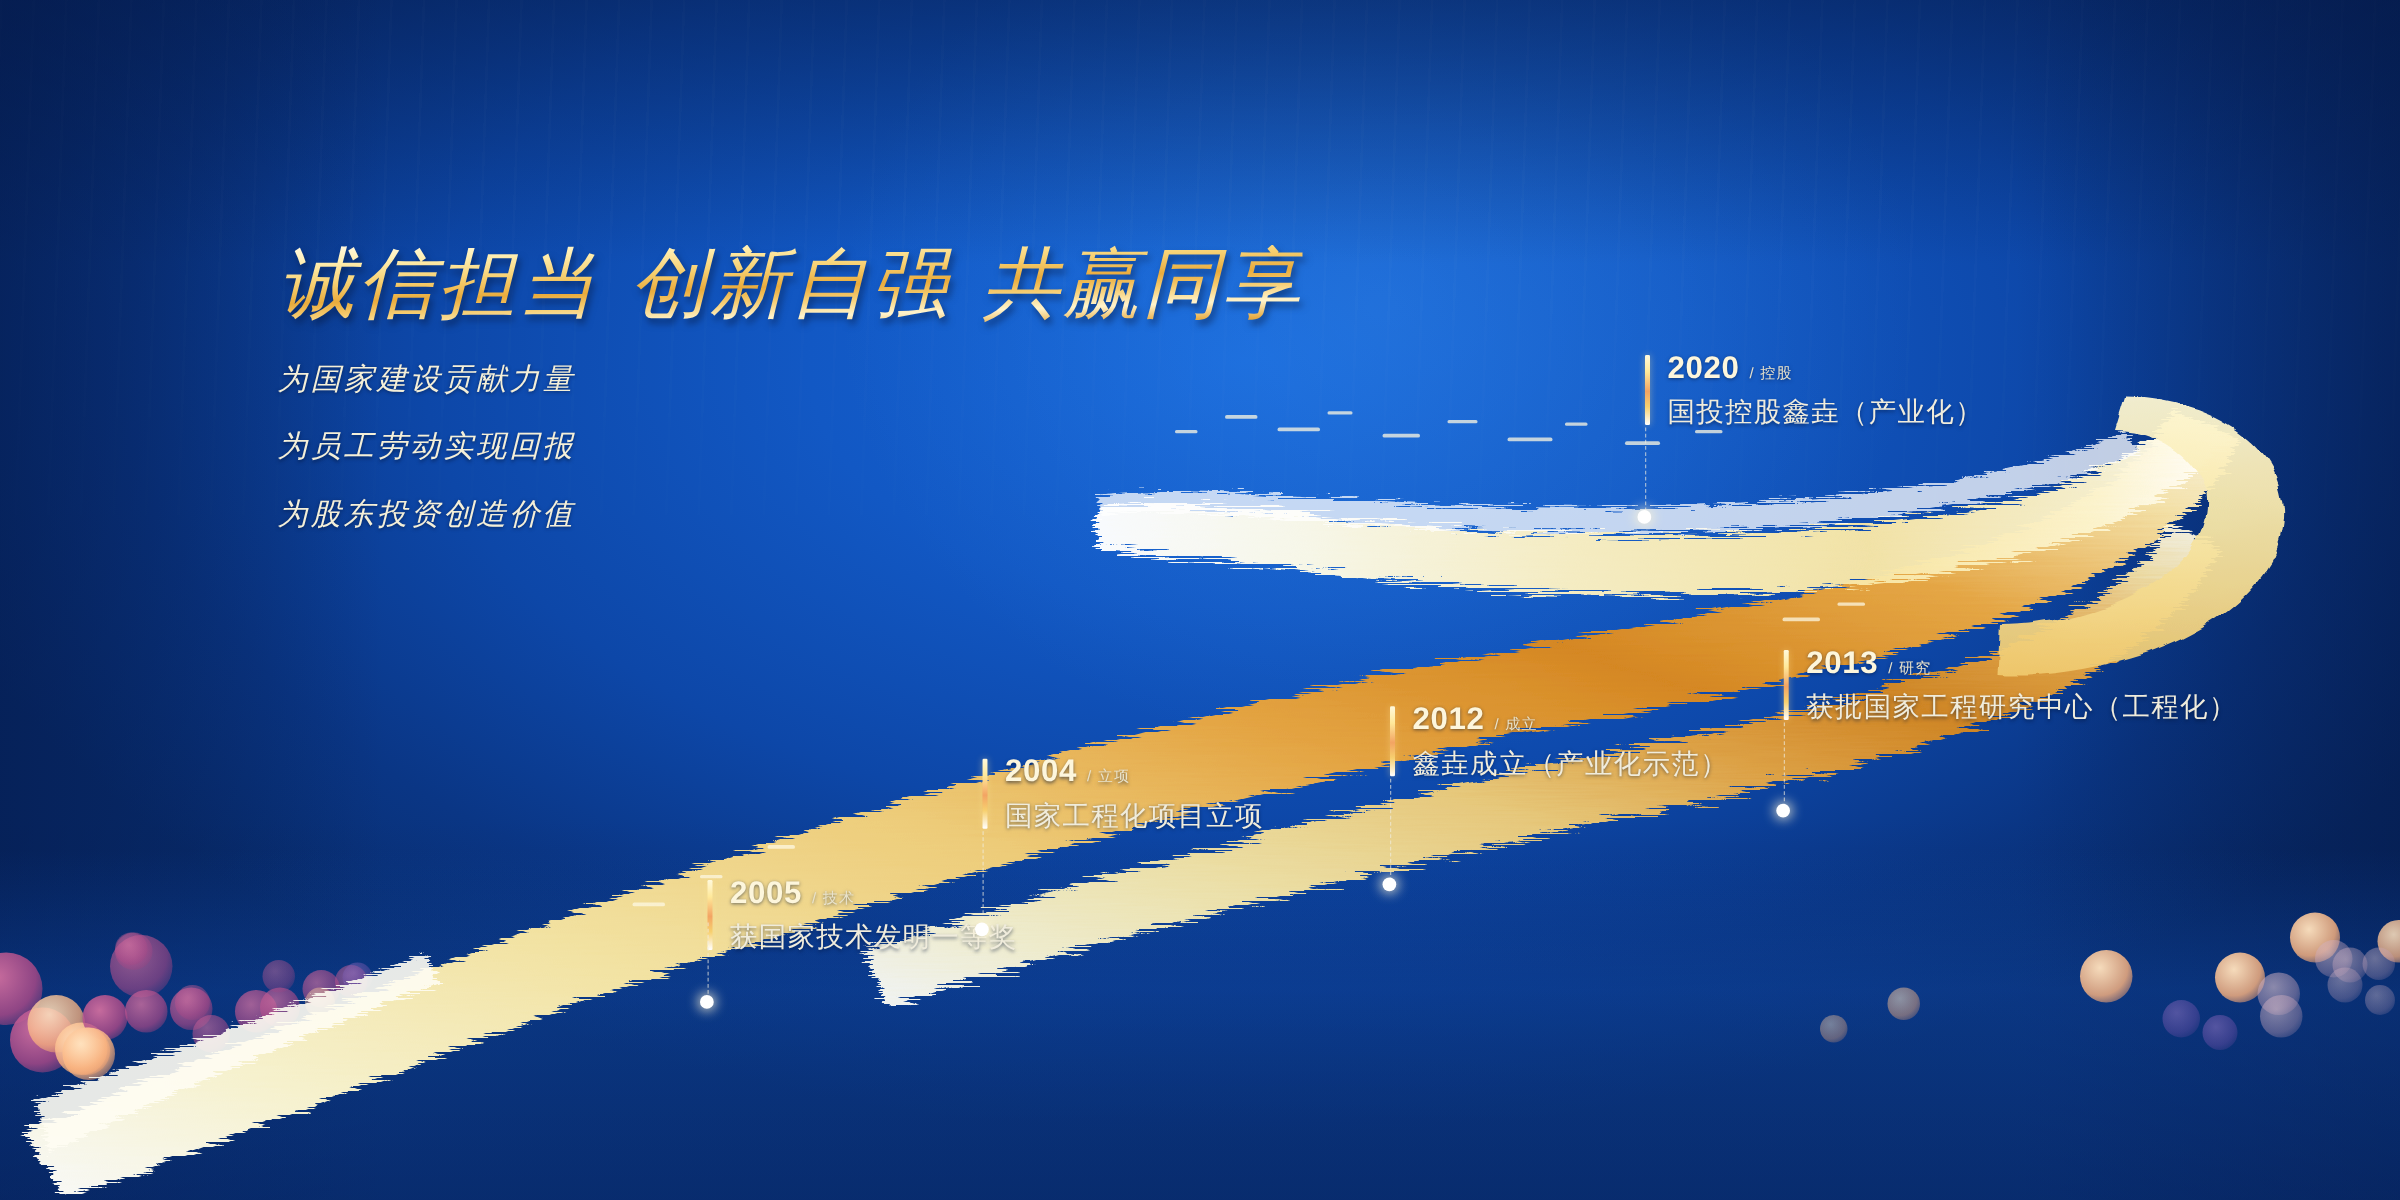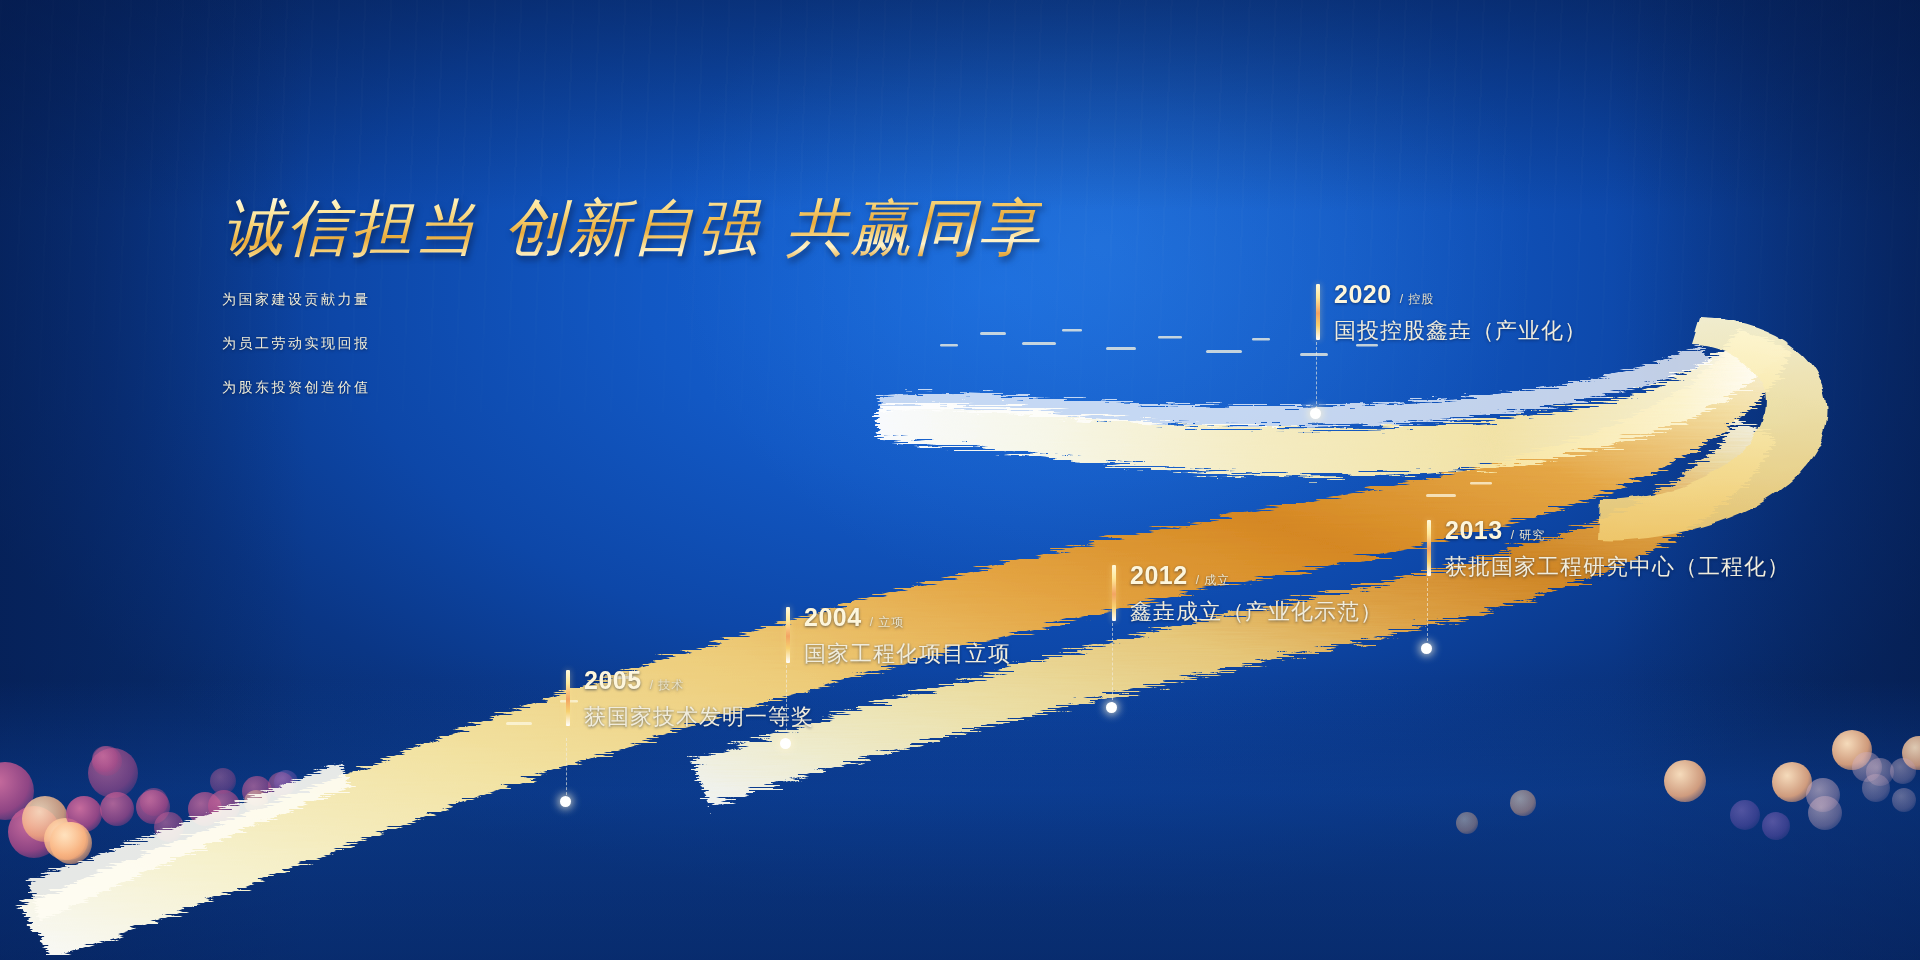--- a/index.html
+++ b/index.html
@@ -80,23 +80,24 @@
       #fffbe8 0%, #ffeeb0 16%, #f7d071 34%, #e9ab3c 50%,
       #f6cd72 62%, #fff4cd 76%, #e8ad45 90%, #cf8c25 100%);
     -webkit-background-clip:text; background-clip:text;
     color:transparent; -webkit-text-fill-color:transparent;
     filter:drop-shadow(2px 4px 3px rgba(3,22,60,.55));
   }
   .headline .sp{ display:inline-block; width:26px; }
 
   .tagline{ margin-top:30px; }
   .tagline-row{
-    font-size:14px; font-weight:500; letter-spacing:2.5px;
+    font-size:24px; font-weight:500; letter-spacing:2.5px;
     color:#f4efd8; line-height:1; margin-bottom:30px;
     text-shadow:0 1px 3px rgba(2,18,52,.6);
+    font-style:italic;
   }
 
   
   .milestone{ position:absolute; }
   .ms-bar{
     position:absolute; left:0; top:2px; width:4px; height:56px; border-radius:1px;
     background:linear-gradient(180deg,#fff9dd 0%,#ffe99a 24%,#f3a463 52%,#f7d06f 74%,#ffffff 100%);
     box-shadow:0 0 6px rgba(255,226,150,.45);
   }
   .ms-text{ padding-left:18px; }
@@ -318,21 +319,21 @@
 
     <div class="tagline">
       <div class="tagline-row">为国家建设贡献力量</div>
       <div class="tagline-row">为员工劳动实现回报</div>
       <div class="tagline-row">为股东投资创造价值</div>
     </div>
   </div>
 
   <div>
 
-    <div class="milestone" style="left:566px; top:668px;">
+    <div class="milestone" style="left:566px; top:702px;">
       <div class="ms-bar"></div>
       <div class="ms-text">
         <span class="ms-year">2005</span><span class="ms-tag">/ 技术</span>
         <div class="ms-desc">获国家技术发明一等奖</div>
       </div>
     </div>
     <div class="leader" style="left:566px; top:738px; height:62px;"></div>
     <div class="dot" style="left:560px; top:796px;"></div>
 
     <div class="milestone" style="left:786px; top:605px;">

